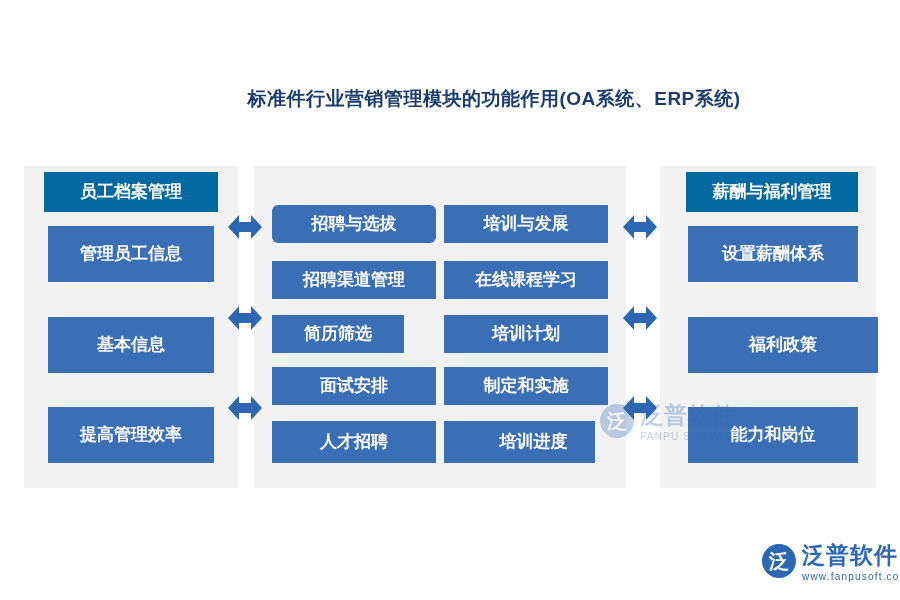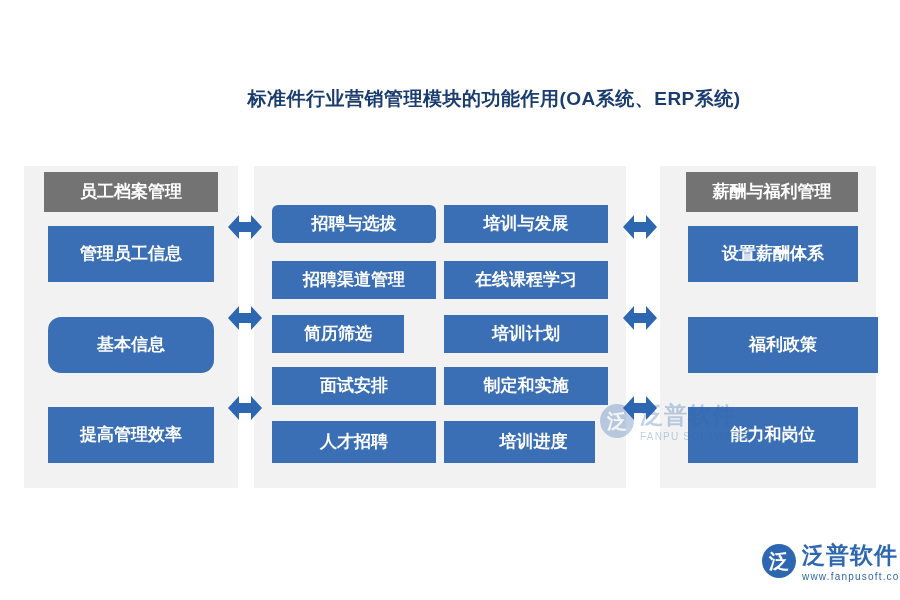--- a/index.html
+++ b/index.html
@@ -42,27 +42,27 @@
     display: flex;
     align-items: center;
     justify-content: center;
     color: #ffffff;
     font-size: 17px;
     font-weight: bold;
     text-align: center;
     box-sizing: border-box;
     line-height: 1.2;
   }
-  .grey  { background: #737373; }
+  .grey  { background: #0369a1; }
   .blue  { background: #3a6fb5; }
 
   
   #l-head { left: 44px; top: 172px; width: 174px; height: 40px; }
   #l-b1   { left: 48px; top: 226px; width: 166px; height: 56px; }
-  #l-b2   { left: 48px; top: 317px; width: 166px; height: 56px; border-radius: 13px; }
+  #l-b2   { left: 48px; top: 317px; width: 166px; height: 56px; }
   #l-b3   { left: 48px; top: 407px; width: 166px; height: 56px; }
 
   
   #m-a1 { left: 272px; top: 205px; width: 164px; height: 38px; border-radius: 6px; }
   #m-a2 { left: 272px; top: 261px; width: 164px; height: 38px; }
   #m-a3 { left: 272px; top: 315px; width: 132px; height: 38px; }
   #m-a4 { left: 272px; top: 367px; width: 164px; height: 38px; }
   #m-a5 { left: 272px; top: 421px; width: 164px; height: 42px; }
 
   #m-b1 { left: 444px; top: 205px; width: 164px; height: 38px; }

